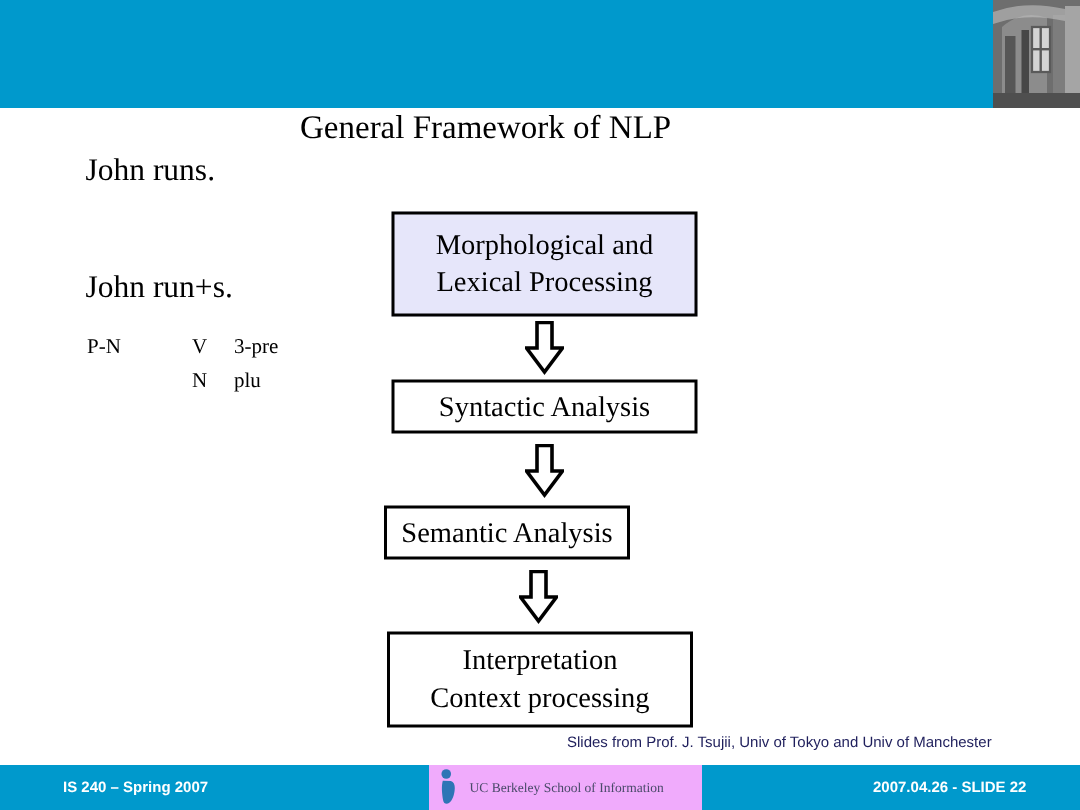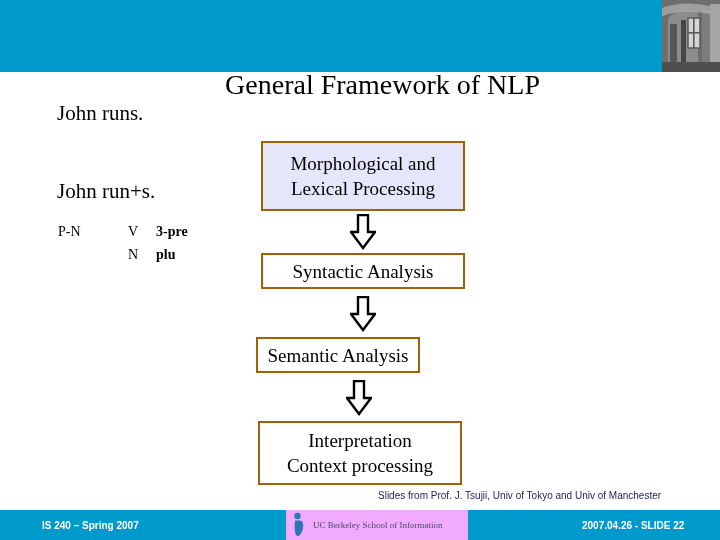--- a/index.html
+++ b/index.html
@@ -35,22 +35,22 @@
     background: #8f8f8f;
   }
   #banner-photo svg { display: block; }
 
   
   #page-title {
     position: absolute;
     left: 200px;
     top: 72px;
     width: 340px;
-    text-align: right;
-    font-size: 28px;
+    text-align: left;
+    font-size: 22px;
     line-height: 26px;
     white-space: nowrap;
   }
 
   
   #example-sentence-1 {
     position: absolute;
     left: 57px;
     top: 100px;
     font-size: 21px;
@@ -73,27 +73,27 @@
     line-height: 23px;
     border-collapse: collapse;
   }
   #gloss-table td {
     padding: 0 6px 0 0;
     white-space: nowrap;
     vertical-align: top;
   }
   #gloss-table td.c0 { width: 52px; }
   #gloss-table td.c1 { width: 34px; text-align: center; }
-  #gloss-table td.c2 { width: 52px; font-weight: bold; }
+  #gloss-table td.c2 { width: 52px; }
 
   
   .pipe-box {
     position: absolute;
     box-sizing: border-box;
-    border: 2px solid #a16207;
+    border: 2px solid #000000;
     background: #ffffff;
     text-align: center;
     font-size: 19px;
     line-height: 25px;
     display: flex;
     flex-direction: column;
     justify-content: center;
     align-items: center;
   }
   .pipe-box .ln { white-space: nowrap; display: block; }

